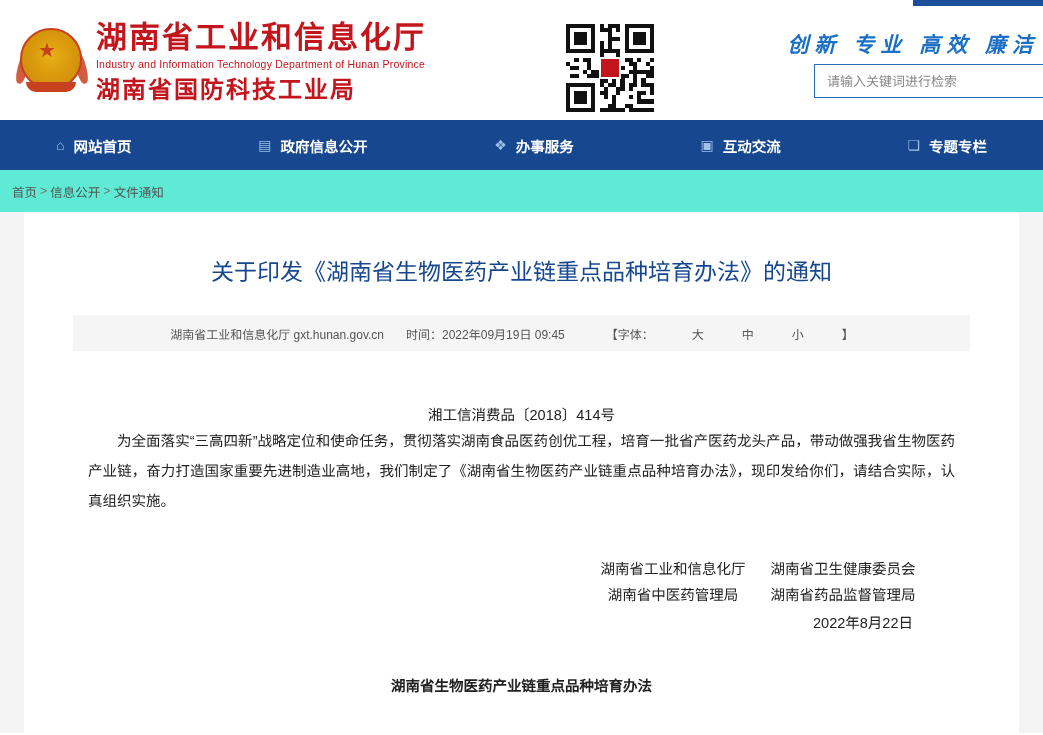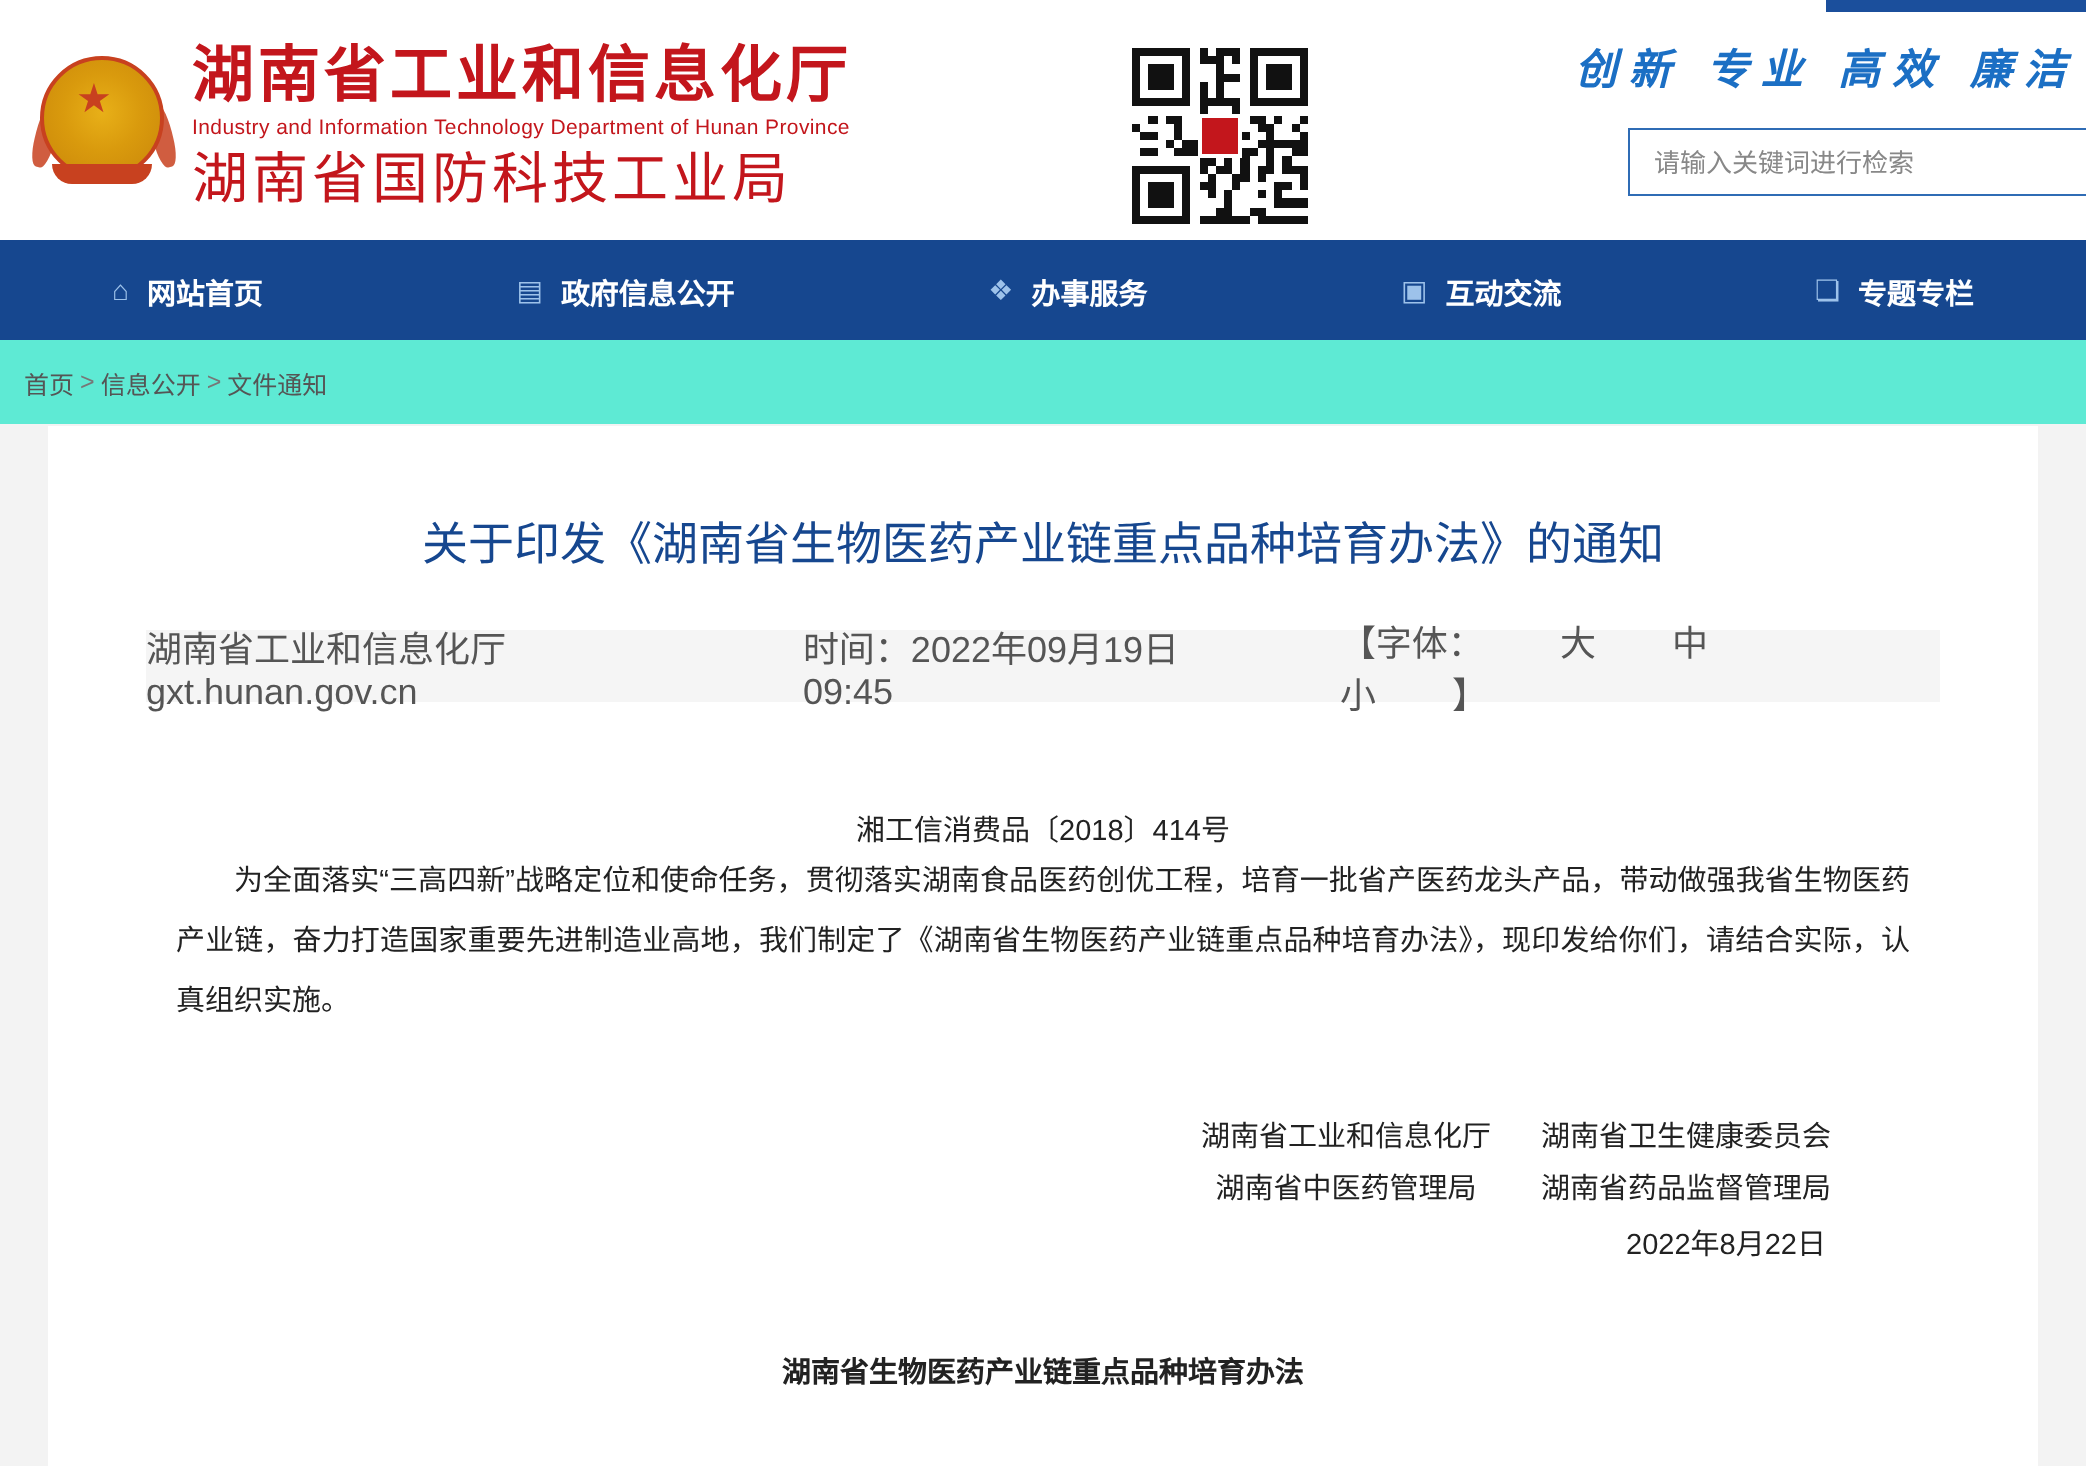--- a/index.html
+++ b/index.html
@@ -99,22 +99,22 @@
   }
   .title-en {
     color: #c3161c;
     font-size: 10.5px;
     letter-spacing: .2px;
     line-height: 14px;
     margin-top: 1px;
   }
   .title-sub {
     color: #c3161c;
-    font-size: 28px;
-    font-weight: normal;
+    font-size: 24px;
+    font-weight: bold;
     letter-spacing: 2px;
     line-height: 34px;
     margin-top: 2px;
   }
 
   
   .qr {
     position: absolute;
     left: 566px;
     top: 18px;
@@ -141,21 +141,21 @@
     height: 22px;
     background: #c3161c;
     border: 2px solid #fff;
     box-sizing: border-box;
   }
 
   
   .slogan {
     position: absolute;
     right: 4px;
-    top: 12px;
+    top: 22px;
     font-size: 21px;
     font-weight: bold;
     font-style: italic;
     color: #1b6fc4;
     letter-spacing: 6px;
     white-space: nowrap;
   }
 
   
   .searchbox {
@@ -243,21 +243,21 @@
     line-height: 34px;
     padding: 42px 60px 26px 60px;
   }
   .meta {
     margin: 0 49px;
     background: #f5f5f5;
     height: 36px;
     display: flex;
     align-items: center;
     justify-content: center;
-    font-size: 18px;
+    font-size: 12px;
     color: #555;
     gap: 22px;
   }
   .meta .fontsizes span { margin: 0 19px; cursor: pointer; }
 
   .docnum {
     text-align: center;
     font-size: 14.5px;
     color: #222;
     margin-top: 52px;

